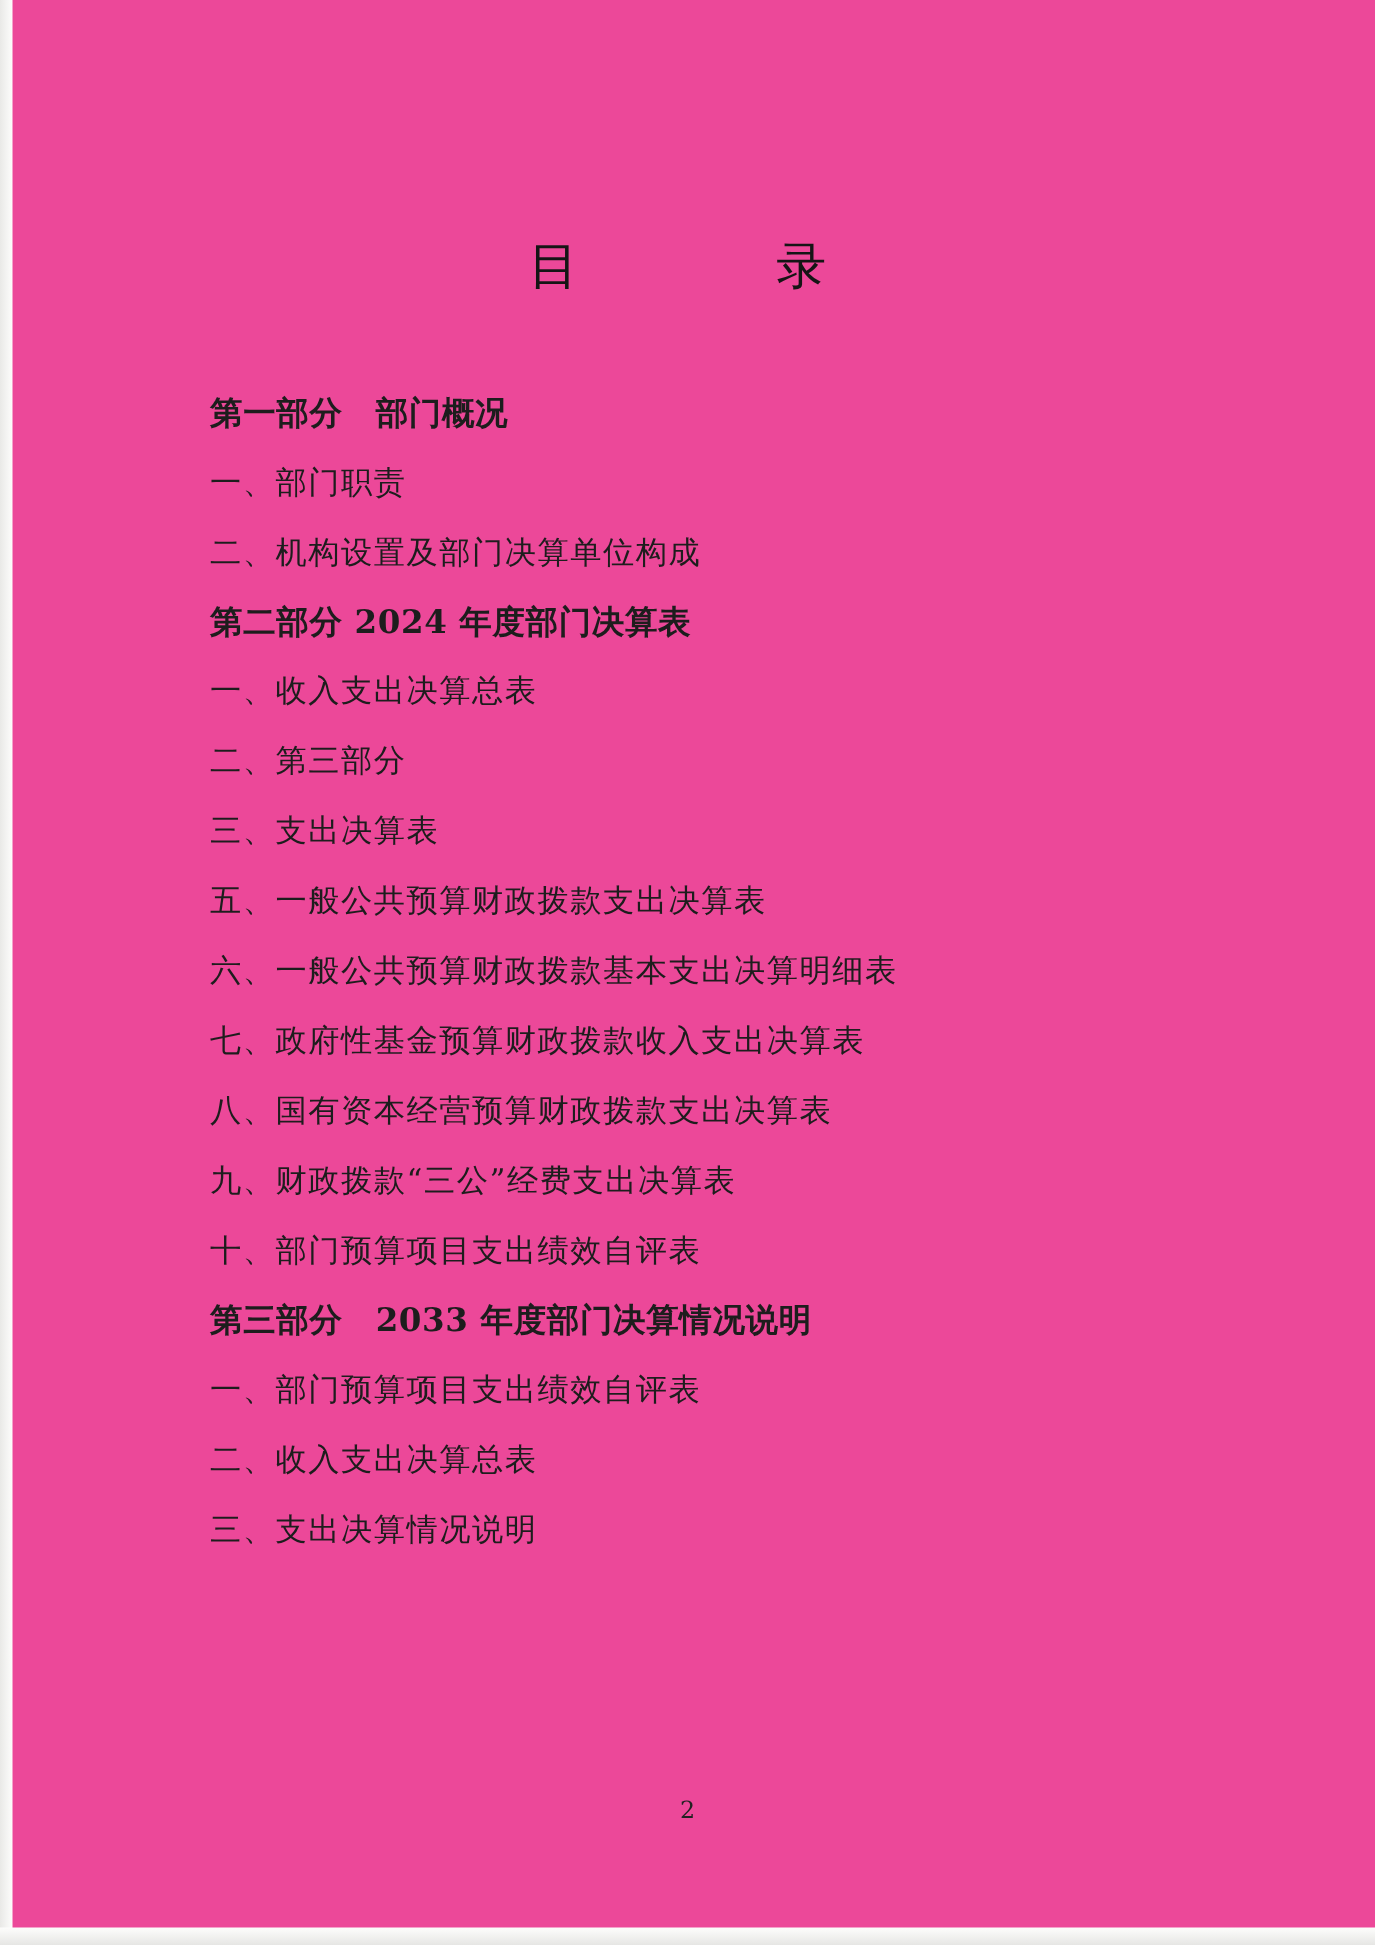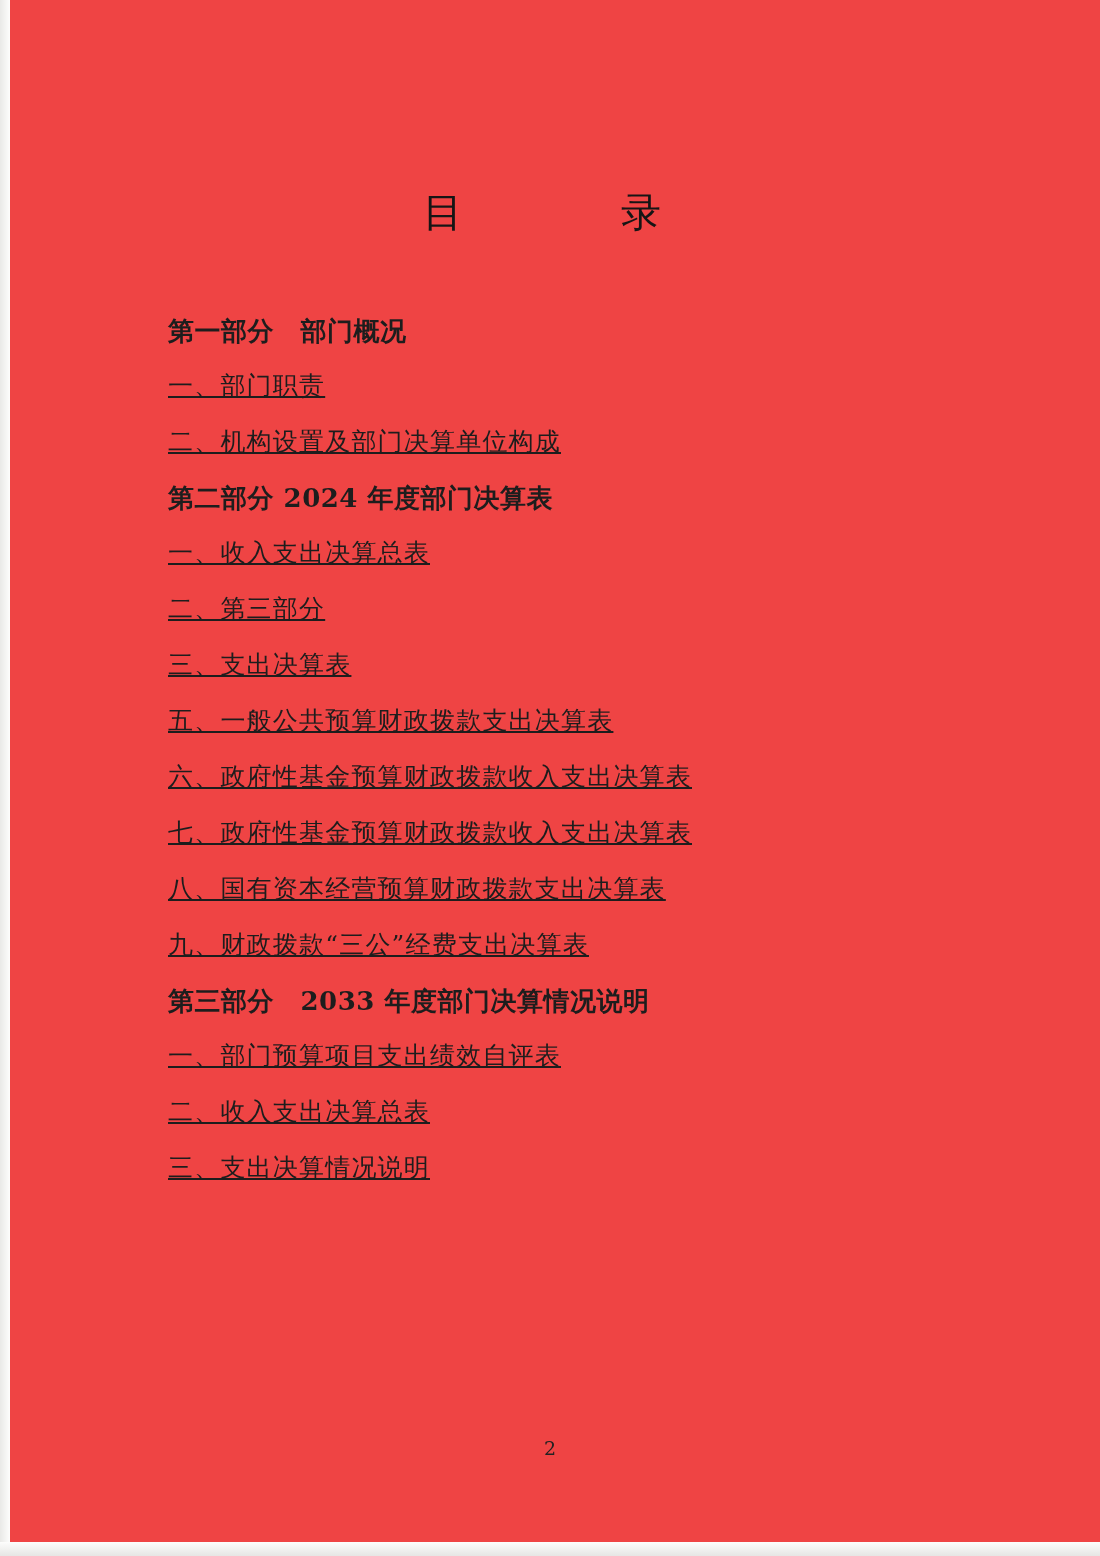--- a/index.html
+++ b/index.html
@@ -8,21 +8,21 @@
     background: #ffffff;
   }
   body {
     font-family: "DejaVu Serif", "Liberation Serif", serif;
     color: #1a1a1a;
   }
   .page {
     position: relative;
     width: 1100px;
     height: 1556px;
-    background: #ef4444;
+    background: #ec4899;
     box-sizing: border-box;
     overflow: hidden;
   }
   .paper-edge-left {
     position: absolute;
     left: 0;
     top: 0;
     width: 10px;
     height: 100%;
     background: linear-gradient(to right, #e9e9e7, #fdfdfc);
@@ -61,21 +61,20 @@
     white-space: pre;
   }
   .toc-entry.part {
     font-weight: bold;
     font-size: 26px;
     letter-spacing: 0.5px;
     margin-bottom: 29px;
   }
   .toc-entry.item {
     letter-spacing: 1.2px;
-    text-decoration: underline;
   }
   .page-number {
     position: absolute;
     left: 0;
     right: 0;
     top: 1437px;
     text-align: center;
     font-size: 19px;
     color: #222;
   }
@@ -91,24 +90,25 @@
     <div class="doc-title">目　　录</div>
     <div class="toc">
         <div class="toc-entry part">第一部分　部门概况</div>
         <div class="toc-entry item">一、部门职责</div>
         <div class="toc-entry item">二、机构设置及部门决算单位构成</div>
         <div class="toc-entry part">第二部分 2024 年度部门决算表</div>
         <div class="toc-entry item">一、收入支出决算总表</div>
         <div class="toc-entry item">二、第三部分</div>
         <div class="toc-entry item">三、支出决算表</div>
         <div class="toc-entry item">五、一般公共预算财政拨款支出决算表</div>
-        <div class="toc-entry item">六、政府性基金预算财政拨款收入支出决算表</div>
+        <div class="toc-entry item">六、一般公共预算财政拨款基本支出决算明细表</div>
         <div class="toc-entry item">七、政府性基金预算财政拨款收入支出决算表</div>
         <div class="toc-entry item">八、国有资本经营预算财政拨款支出决算表</div>
         <div class="toc-entry item">九、财政拨款“三公”经费支出决算表</div>
+        <div class="toc-entry item">十、部门预算项目支出绩效自评表</div>
         <div class="toc-entry part">第三部分　2033 年度部门决算情况说明</div>
         <div class="toc-entry item">一、部门预算项目支出绩效自评表</div>
         <div class="toc-entry item">二、收入支出决算总表</div>
         <div class="toc-entry item">三、支出决算情况说明</div>
       </div>
   </div>
 
   <div class="page-number">2</div>
 </div>
 

